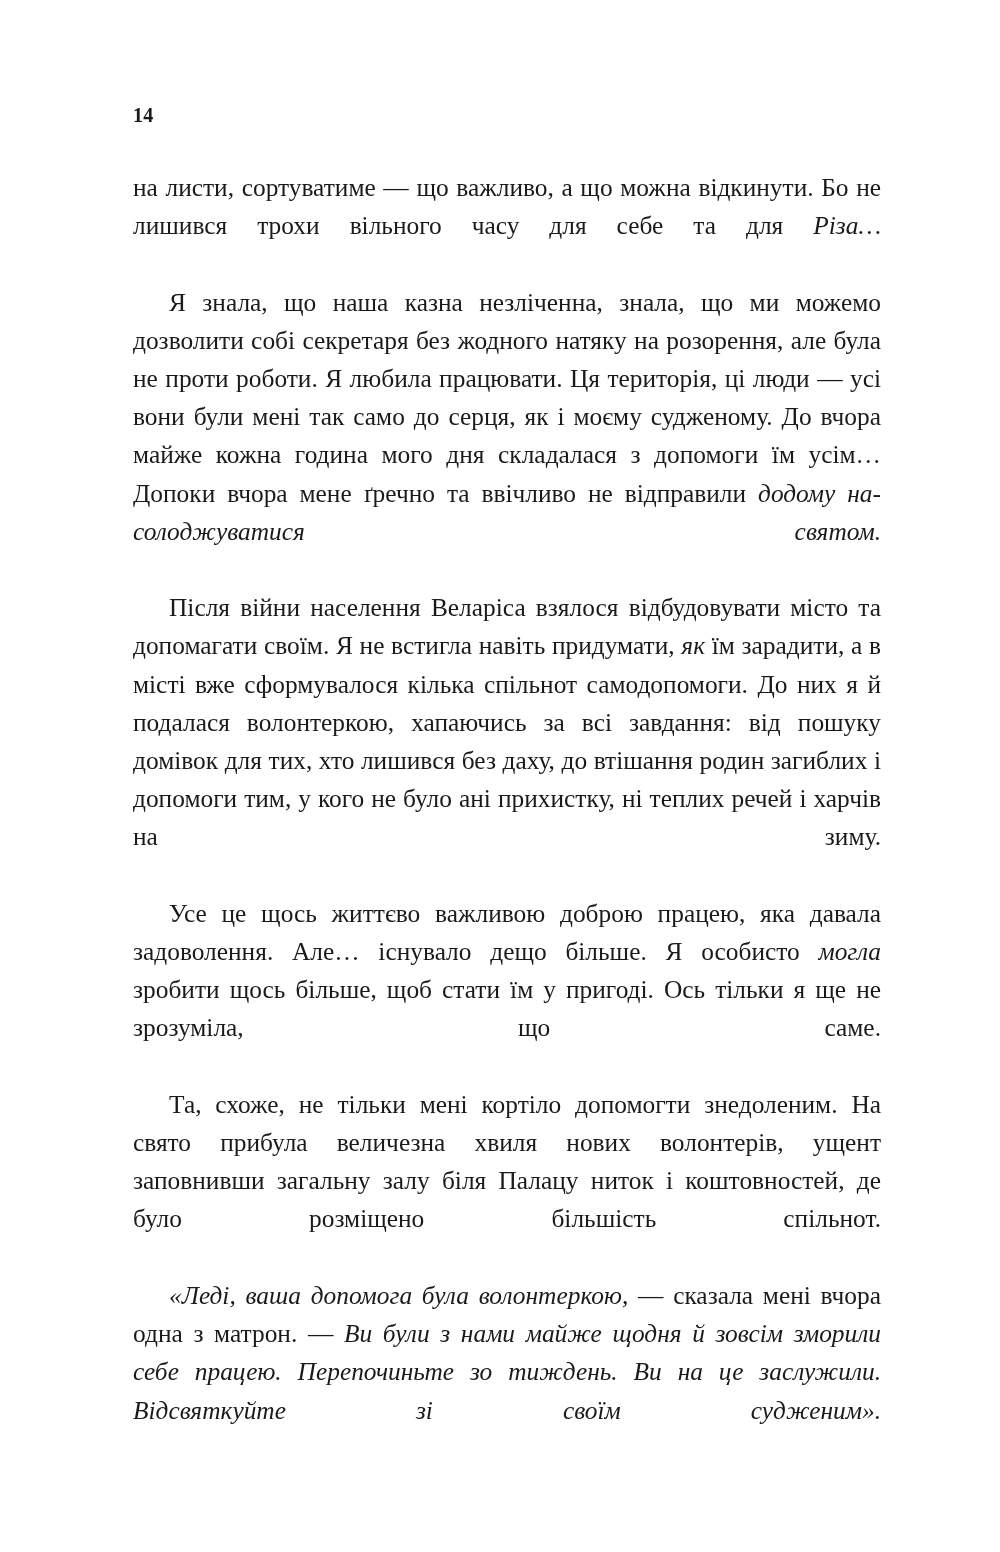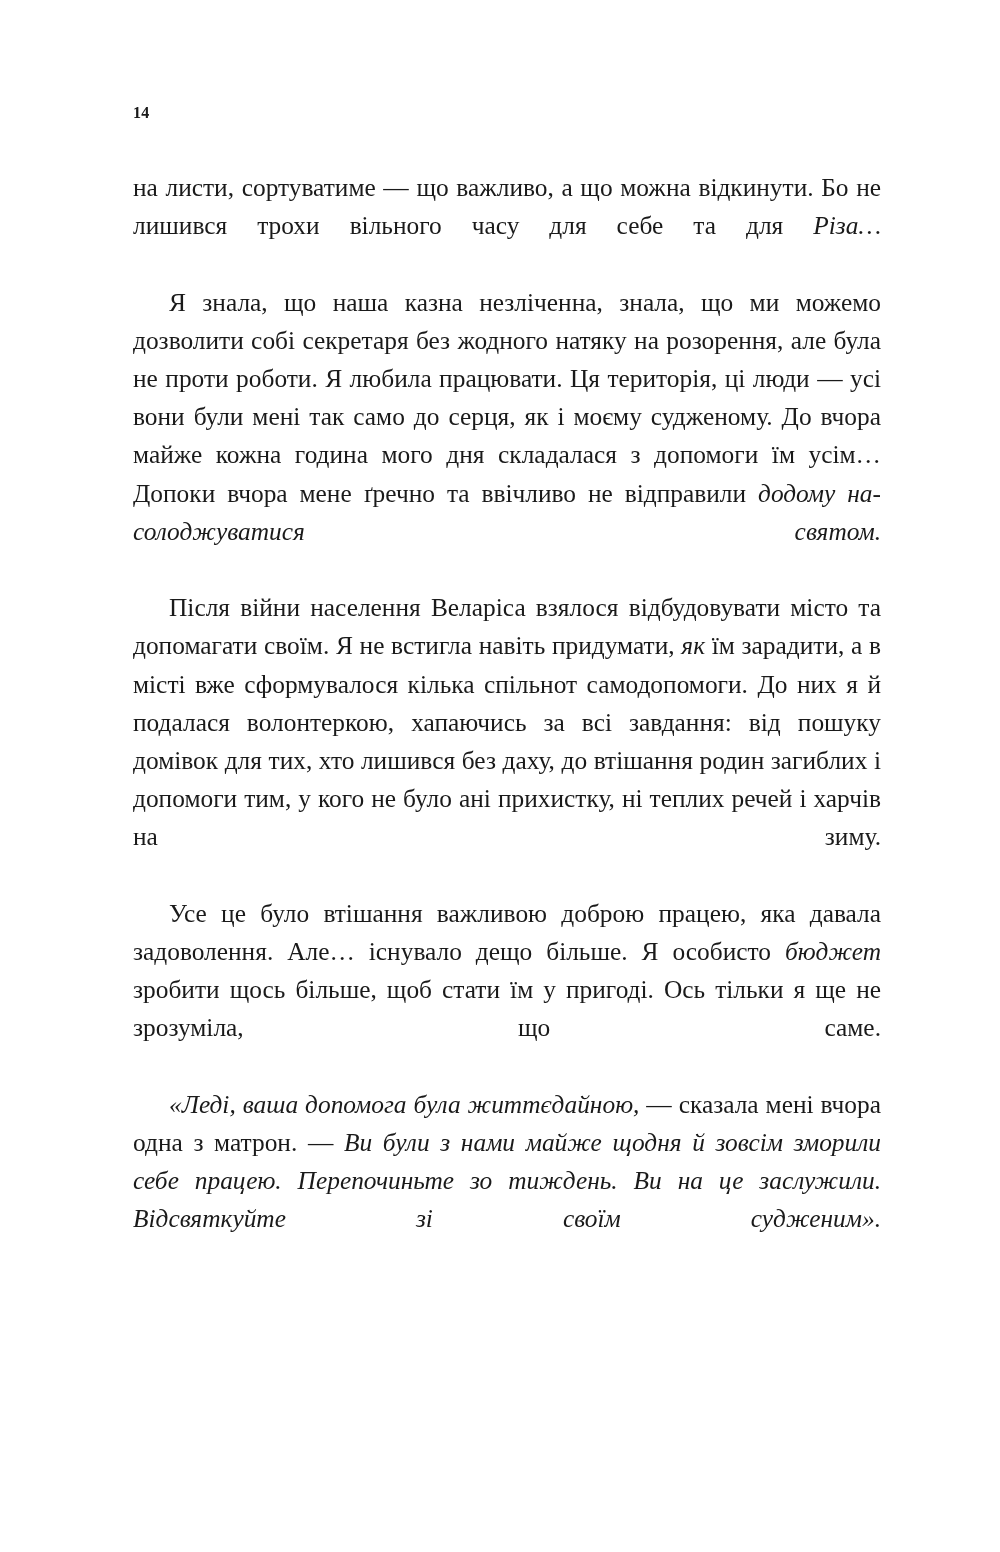--- a/index.html
+++ b/index.html
@@ -22,21 +22,21 @@
     position: absolute;
     inset: 0;
     background: #ffffff;
   }
 
   
   .folio {
     position: absolute;
     left: 133px;
     top: 105px;
-    font-size: 16px;
+    font-size: 20px;
     font-weight: bold;
     letter-spacing: 0.3px;
     line-height: 1;
     color: #1a1a1a;
   }
 
   
   .text-column {
     position: absolute;
     left: 133px;
@@ -93,22 +93,25 @@
 
     <p>
       <span>Я знала, що наша казна незліченна, знала, що ми мо­жемо дозволити собі секретаря без жодного натяку на ро­зорення, але була не проти роботи. Я любила працювати. Ця територія, ці люди — усі вони були мені так само до серця, як і моєму судженому. До вчора майже кожна го­дина мого дня складалася з допомоги їм усім… Допоки вчора мене ґречно та ввічливо не відправили </span><i>додому на­солоджуватися святом.</i>
     </p>
 
     <p>
       <span>Після війни населення Веларіса взялося відбудовувати місто та допомагати своїм. Я не встигла навіть придумати, </span><i>як</i><span> їм зарадити, а в місті вже сформувалося кілька спільнот самодопомоги. До них я й подалася волонтеркою, хапаючись за всі завдання: від пошуку домівок для тих, хто лишився без даху, до втішання родин загиблих і допомоги тим, у ко­го не було ані прихистку, ні теплих речей і харчів на зиму.</span>
     </p>
 
     <p>
-      <span>Усе це було втішання важливою доброю працею, яка давала задоволення. Але… існувало дещо більше. Я особи­сто </span><i>бюджет</i><span> зробити щось більше, щоб стати їм у пригоді. Ось тільки я ще не зрозуміла, що саме.</span>
+      <span>Усе це щось життєво важливою доброю працею, яка давала задоволення. Але… існувало дещо більше. Я особи­сто </span><i>могла</i><span> зробити щось більше, щоб стати їм у пригоді. Ось тільки я ще не зрозуміла, що саме.</span>
     </p>
 
+    <p>
+      <span>Та, схоже, не тільки мені кортіло допомогти знедоленим. На свято прибула величезна хвиля нових волонтерів, ущент заповнивши загальну залу біля Палацу ниток і коштовно­стей, де було розміщено більшість спільнот.</span>
+    </p>
 
     <p>
-      <i>«Леді, ваша допомога була життєдайною, </i><span>— ска­зала мені вчора одна з матрон. — </span><i>Ви були з нами майже щодня й зовсім зморили себе працею. Перепочиньте зо тиждень. Ви на це заслужили. Відсвяткуйте зі своїм судженим».</i>
+      <i>«Леді, ваша допомога була волонтеркою, </i><span>— ска­зала мені вчора одна з матрон. — </span><i>Ви були з нами майже щодня й зовсім зморили себе працею. Перепочиньте зо тиждень. Ви на це заслужили. Відсвяткуйте зі своїм судженим».</i>
     </p>
 
   </div>
 </div>
 
 </body></html>

